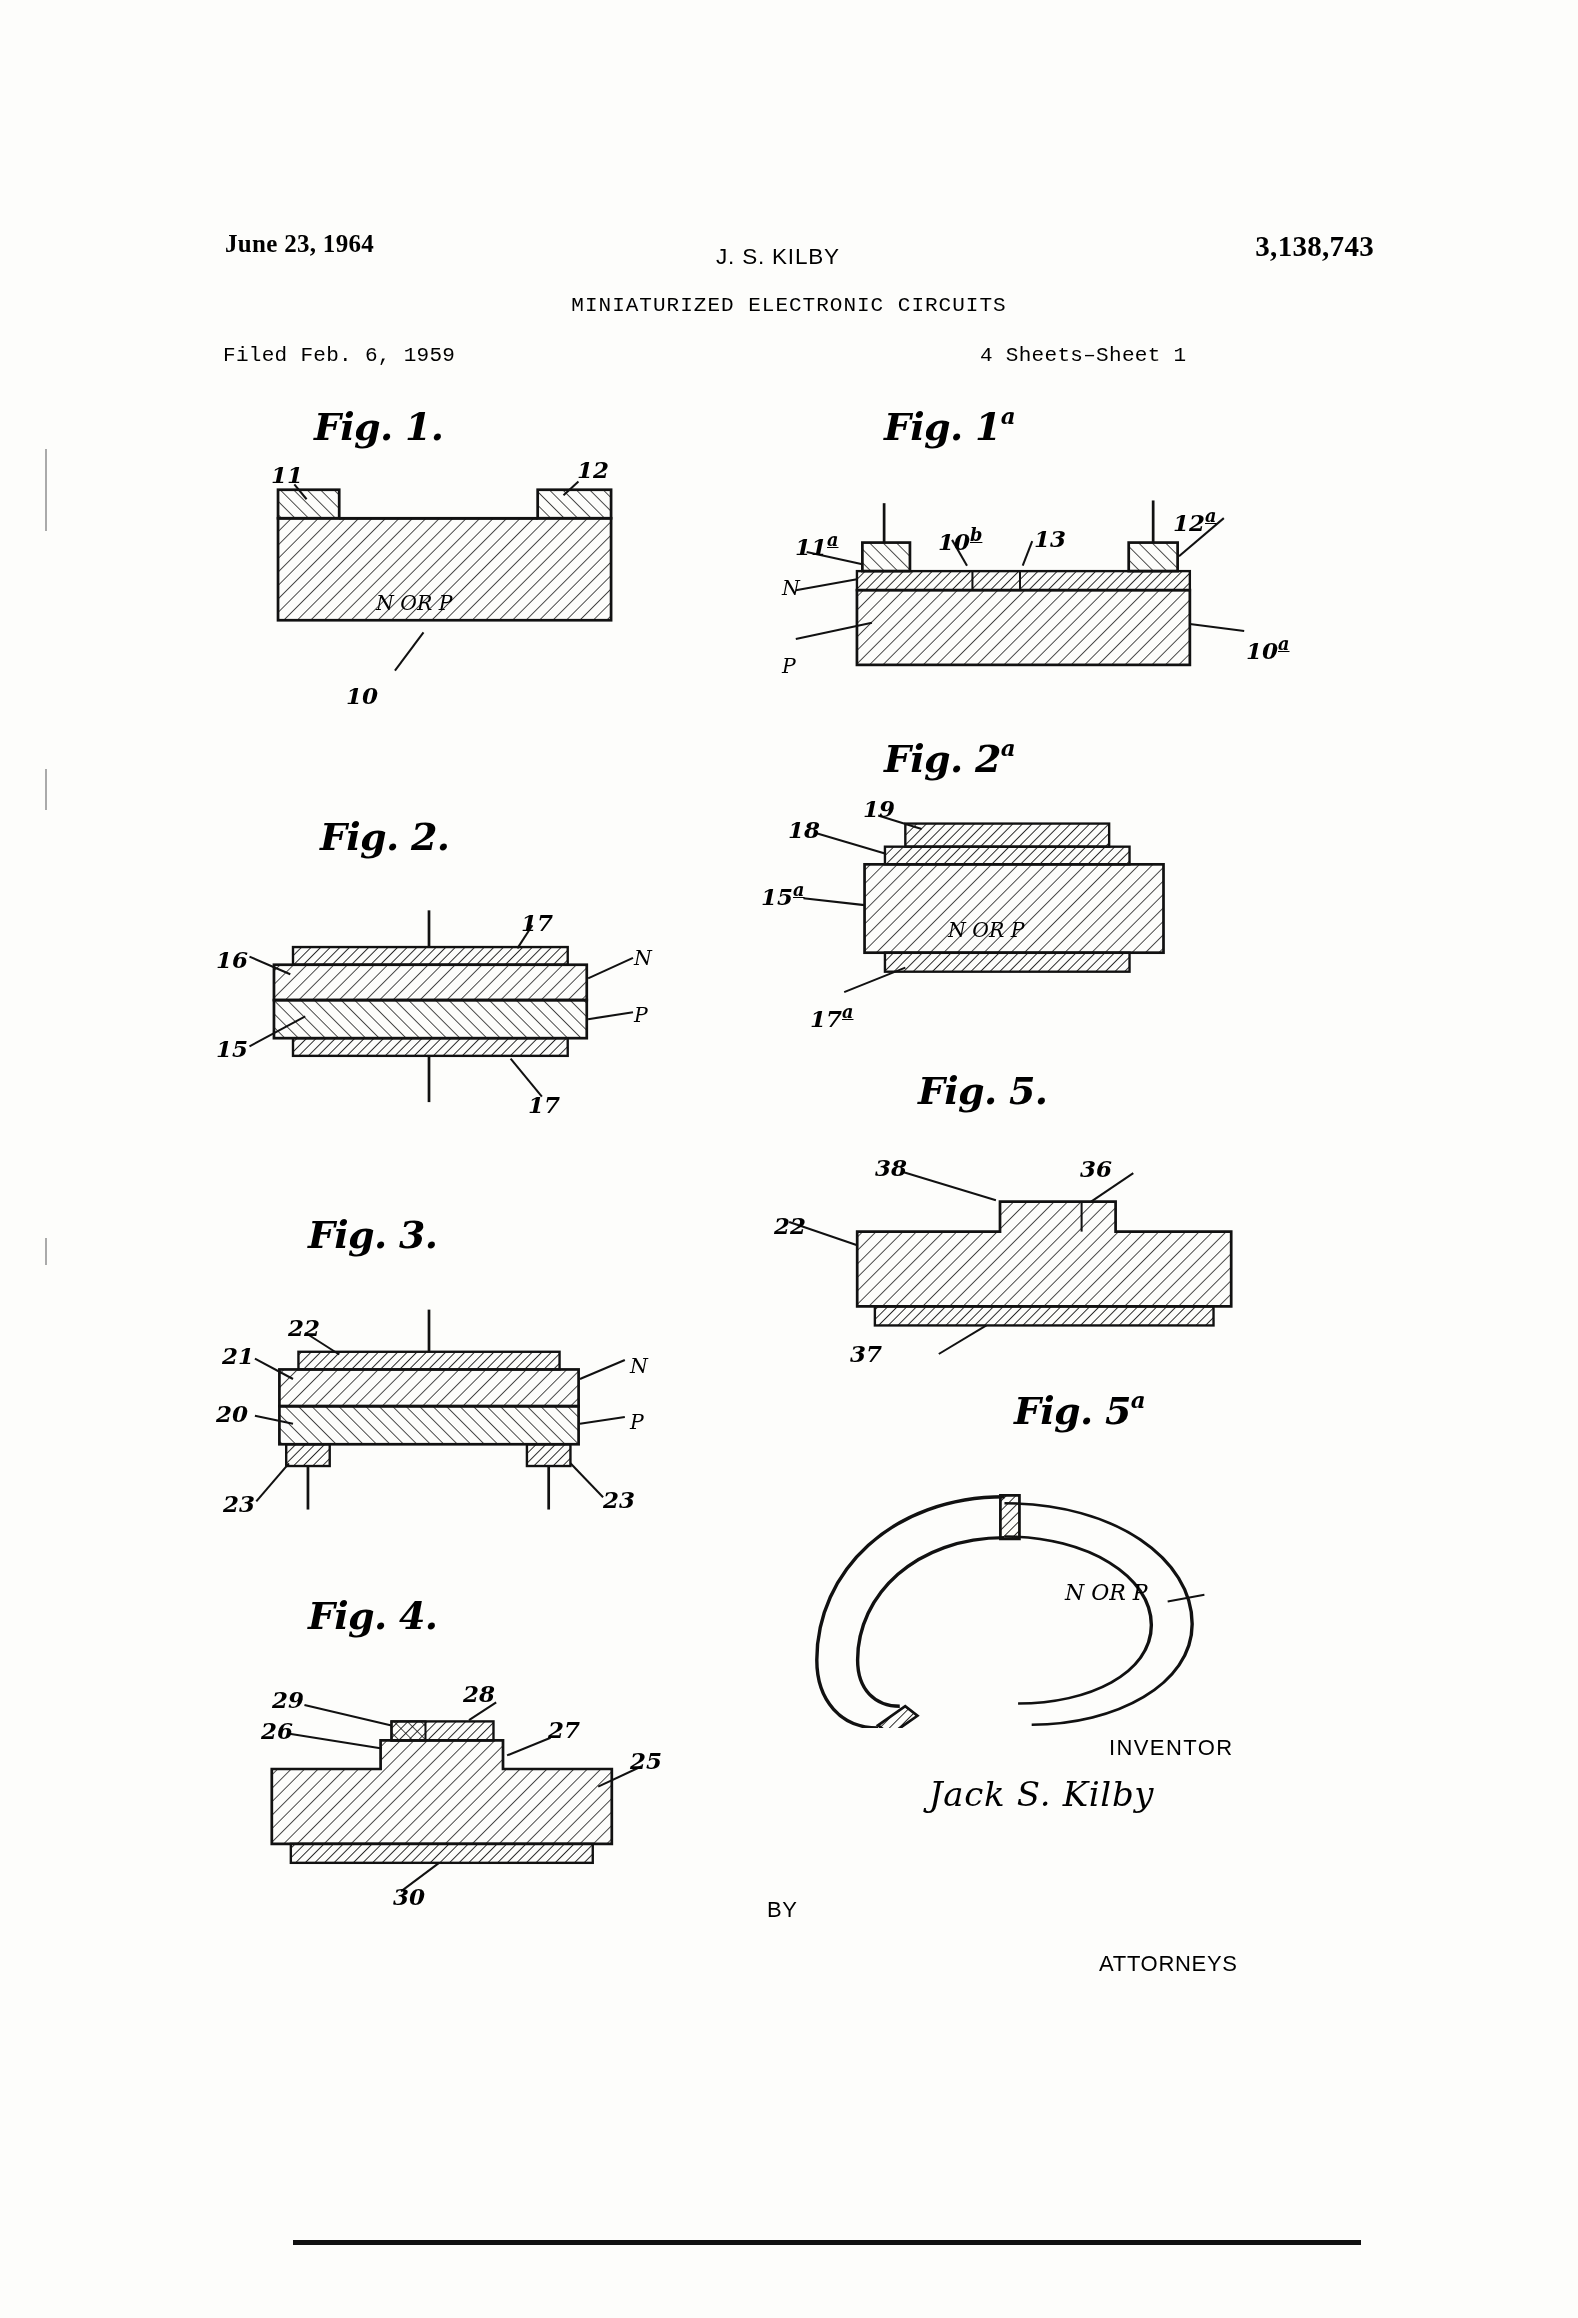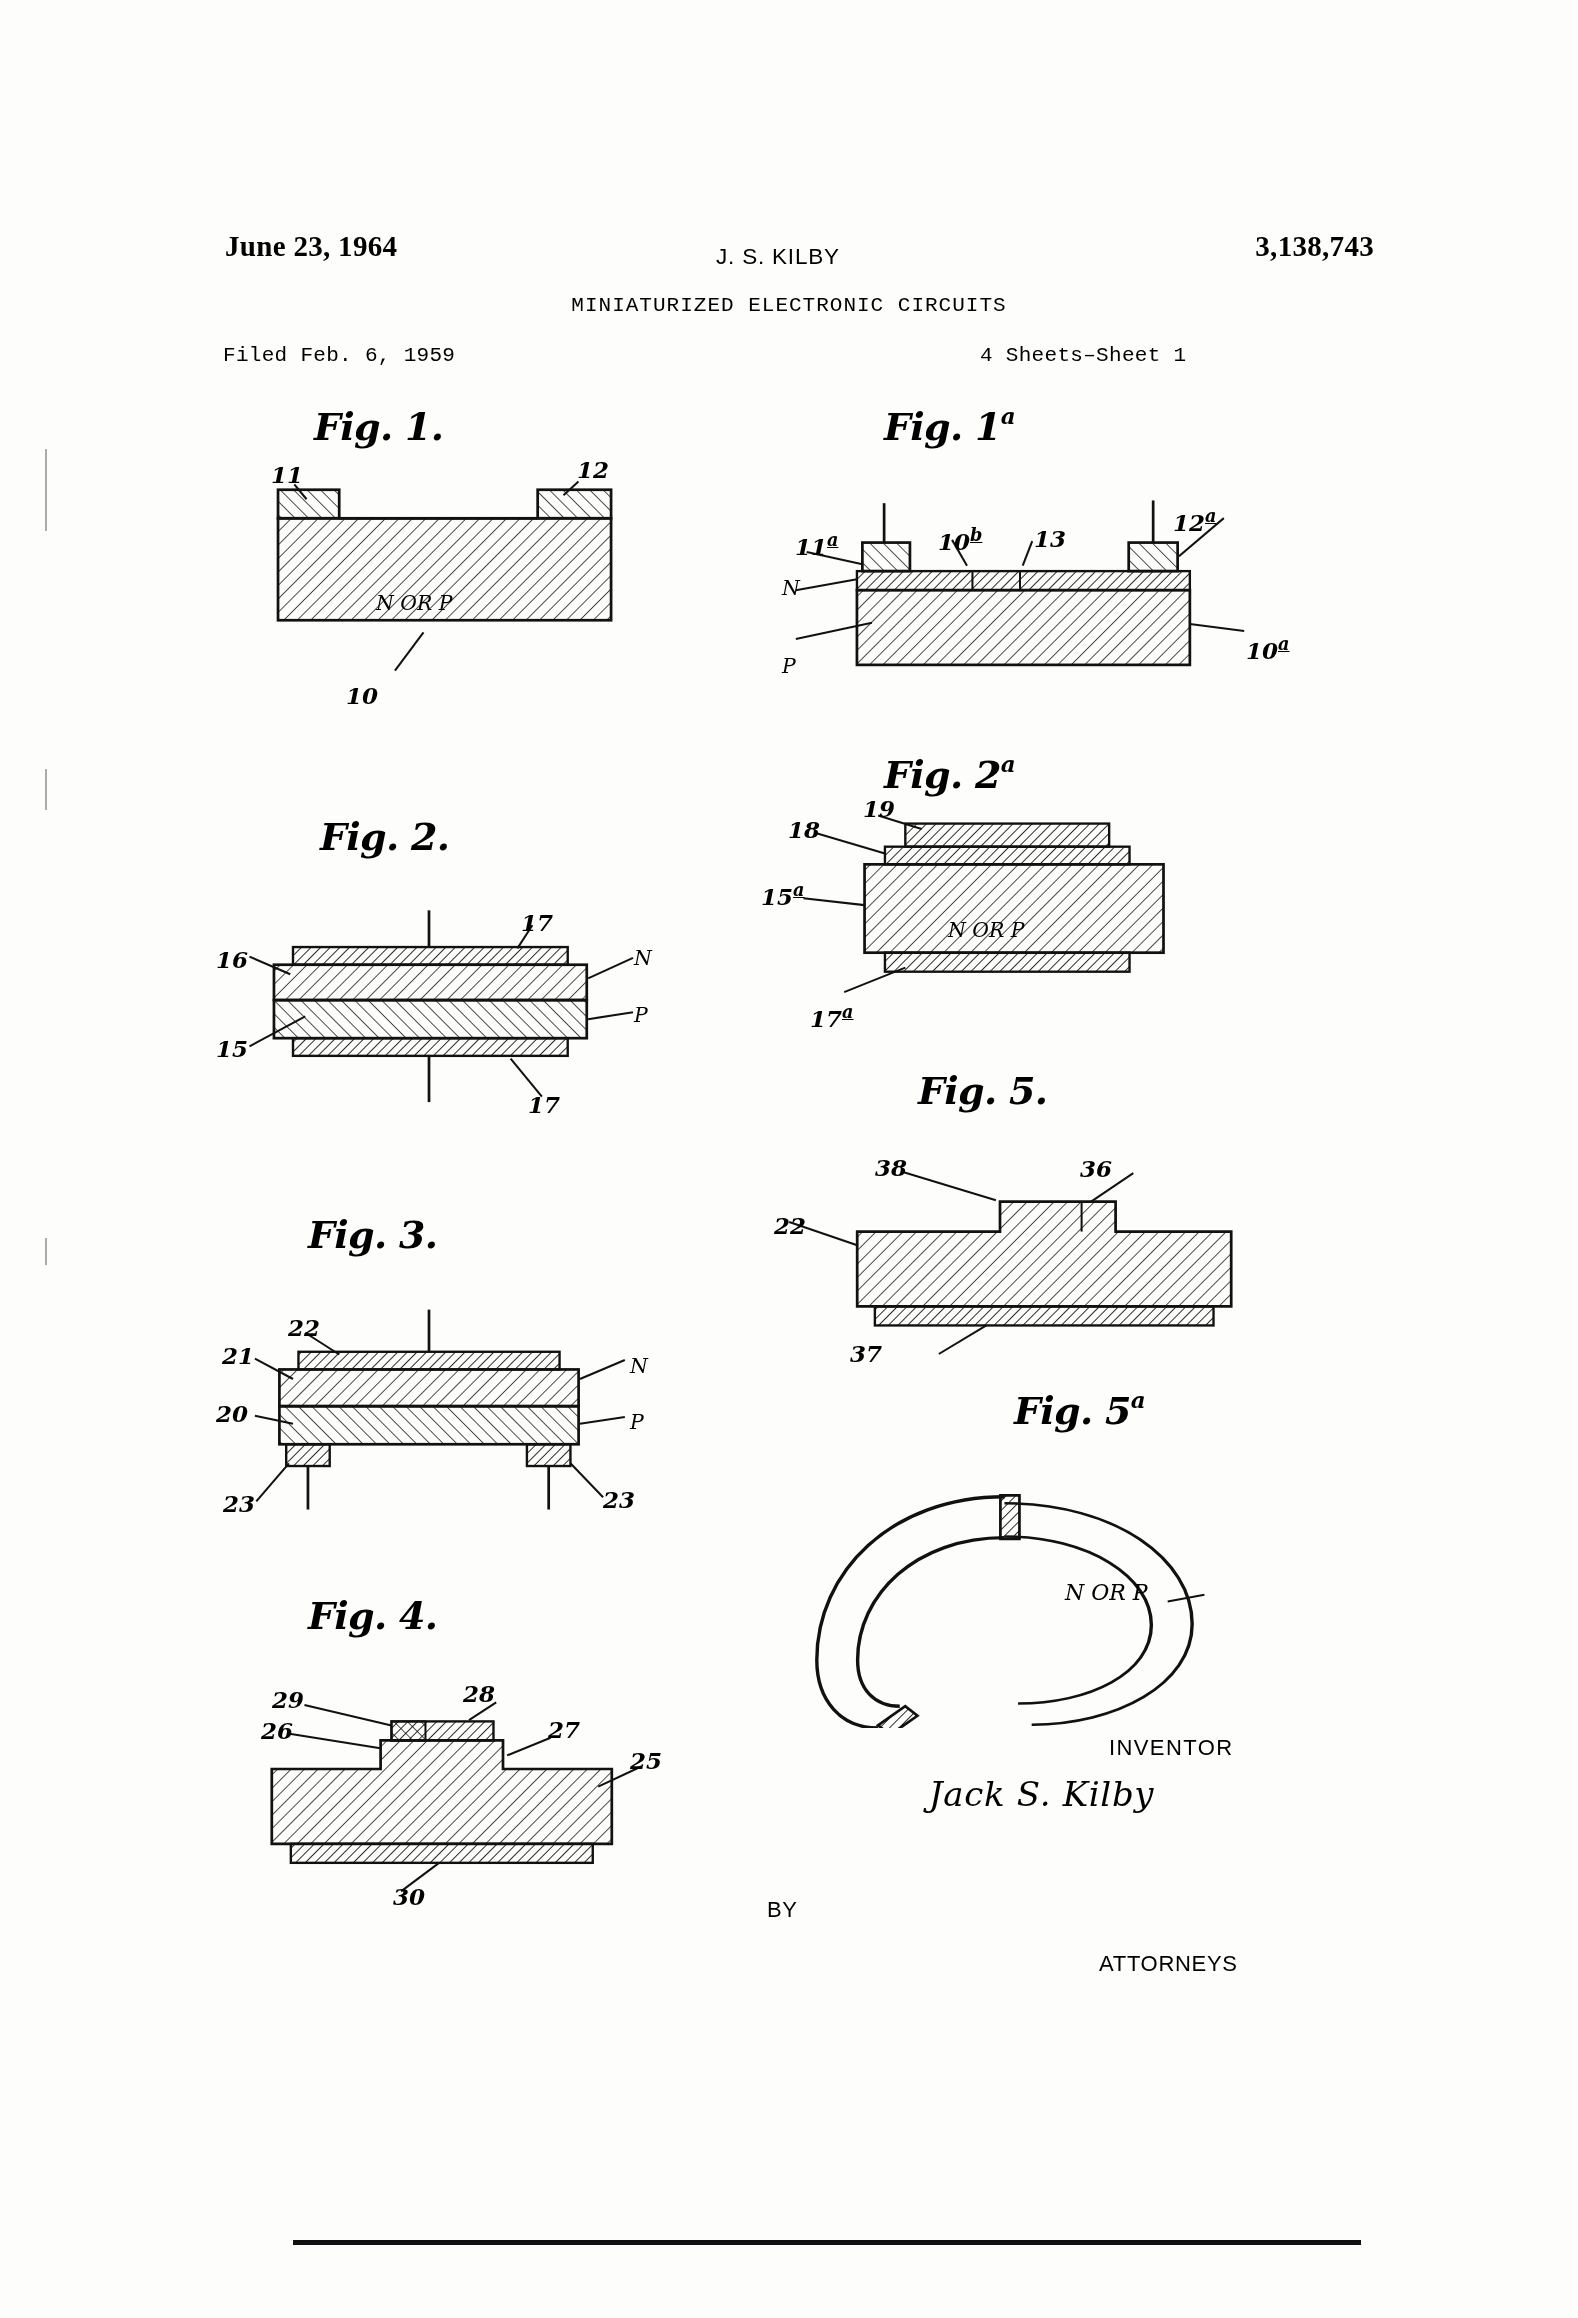--- a/index.html
+++ b/index.html
@@ -22,21 +22,21 @@
     height: 2319px;
     background: #fdfdfb;
   }
 
   
   .hdr-date {
     position: absolute;
     left: 225px; top: 230px;
     font-family: "Liberation Serif", serif;
     font-weight: bold;
-    font-size: 29px;
+    font-size: 25px;
     letter-spacing: 0.3px;
   }
   .hdr-inventor {
     position: absolute;
     left: 670px; top: 244px;
     font-family: "Liberation Sans", sans-serif;
     font-size: 22.5px;
     letter-spacing: 0.8px;
     margin-left: 46px;
   }
@@ -301,21 +301,21 @@
     <path d="M600 168 L534 178" stroke="#111" stroke-width="3" fill="none"></path>
   </svg>
 
   <div class="ref" style="left:216px; top:946px;">16</div>
   <div class="ref" style="left:521px; top:909px;">17</div>
   <div class="ref" style="left:216px; top:1035px;">15</div>
   <div class="ref" style="left:528px; top:1091px;">17</div>
   <div class="mat" style="left:634px; top:946px;">N</div>
   <div class="mat" style="left:634px; top:1003px;">P</div>
 
-  <div class="fig-label" style="left:884px; top:736px;margin-top:16px;">
+  <div class="fig-label" style="left:884px; top:736px;">
     <span>Fig. 2</span><span class="sup">a</span>
   </div>
 
   <svg class="figsvg" style="left:776px; top:810px;" width="544" height="231" viewBox="0 0 800 340">
 
     <rect x="130" y="80" width="440" height="130" fill="url(#hatch)" stroke="#111" stroke-width="4"></rect>
 
     <rect x="190" y="20" width="300" height="34" fill="url(#hatchD)" stroke="#111" stroke-width="3.5"></rect>
 
     <rect x="160" y="54" width="360" height="26" fill="url(#hatchD)" stroke="#111" stroke-width="3.5"></rect>

